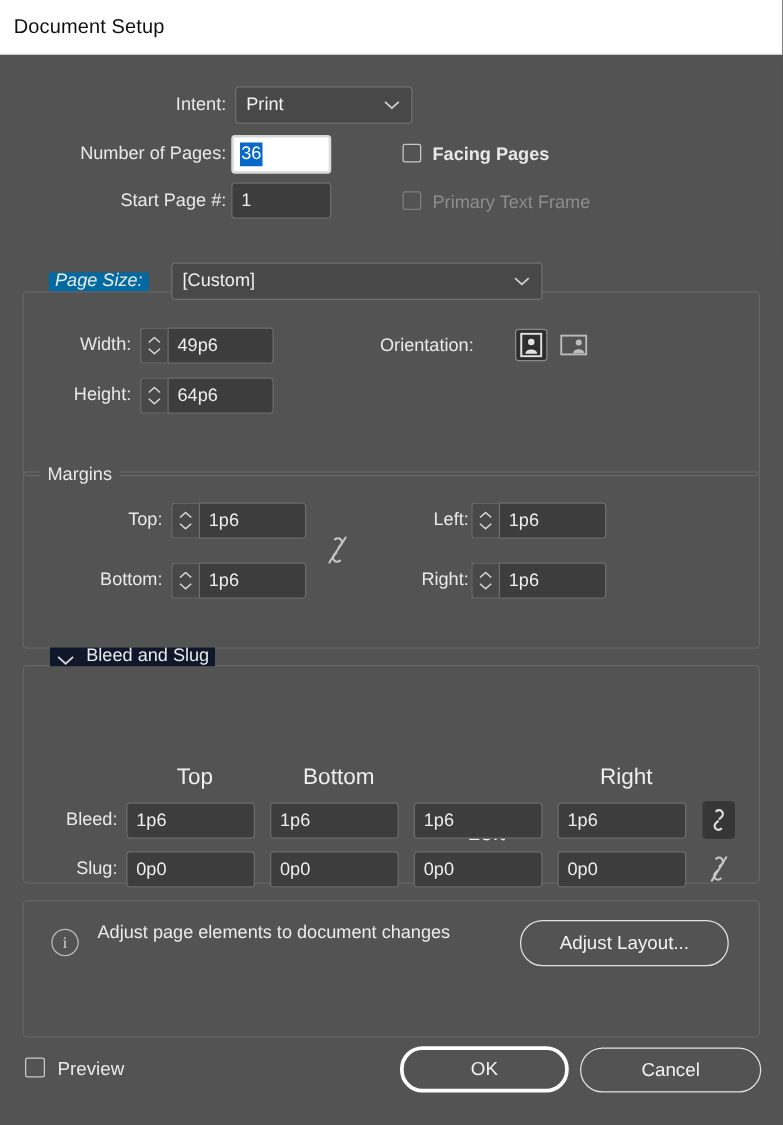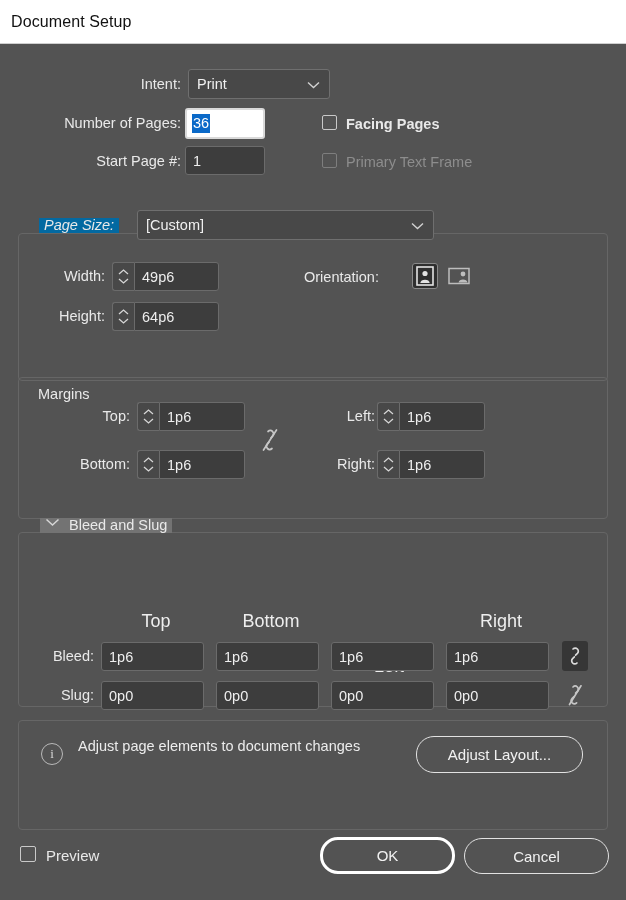--- a/index.html
+++ b/index.html
@@ -253,21 +253,21 @@
   </div>
   <div class="orient inactive" style="left:446px; top:218px;">
     <svg width="22" height="18" viewBox="0 0 22 18">
       <rect x="1" y="1.5" width="20" height="15" fill="none" stroke="#bdbdbd" stroke-width="1.5"></rect>
       <circle cx="15" cy="7" r="2.4" fill="#bdbdbd"></circle>
       <path d="M10.6 15.5 C10.6 11.4 19.4 11.4 19.4 15.5 Z" fill="#bdbdbd"></path>
     </svg>
   </div>
 
   <div class="group" style="left:18px; top:332px; width:590px; height:142px;"></div>
-  <div class="group-title" style="left:32px; top:341px;text-align:center;">Margins</div>
+  <div class="group-title" style="left:32px; top:327px;text-align:center;">Margins</div>
 
   <div class="lbl right row" style="left:0px; top:364px; width:130px;">Top:</div>
   <div class="stepper" style="left:137px; top:357px;">
     <svg width="11" height="6" viewBox="0 0 11 6">
         <path d="M1 5 L5.5 1 L10 5" fill="none" stroke="#d6d6d6" stroke-width="1.3"></path>
       </svg>
     <svg width="11" height="6" viewBox="0 0 11 6">
         <path d="M1 1 L5.5 5 L10 1" fill="none" stroke="#d6d6d6" stroke-width="1.3"></path>
       </svg>
   </div>
@@ -316,21 +316,21 @@
       </svg>
     <svg width="11" height="6" viewBox="0 0 11 6">
         <path d="M1 1 L5.5 5 L10 1" fill="none" stroke="#d6d6d6" stroke-width="1.3"></path>
       </svg>
   </div>
   <div class="field" style="left:399px; top:405px; width:86px; border-radius:0 3px 3px 0;">
     <span>1p6</span>
   </div>
 
   <div class="group" style="left:18px; top:487px; width:590px; height:175px;"></div>
-  <div style="position:absolute; left:40px; top:473px; background:#737373; padding:0 5px; display:flex; align-items:flex-start; gap:9px;">
+  <div style="position:absolute; left:40px; top:473px; background:#0f172a; padding:0 5px; display:flex; align-items:flex-end; gap:9px;">
     <svg width="15" height="9" viewBox="0 0 15 9">
         <path d="M1.5 1.5 L7.5 7 L13.5 1.5" fill="none" stroke="#d6d6d6" stroke-width="1.5"></path>
       </svg>
     <span class="lbl">Bleed and Slug</span>
   </div>
 
   <div class="colhdr" style="left:101px; top:566px; width:110px;">Top</div>
   <div class="colhdr" style="left:216px; top:566px; width:110px;">Bottom</div>
   <div class="colhdr" style="left:334px; top:566px; width:110px;margin-top:45px;">Left</div>
   <div class="colhdr" style="left:446px; top:566px; width:110px;">Right</div>

